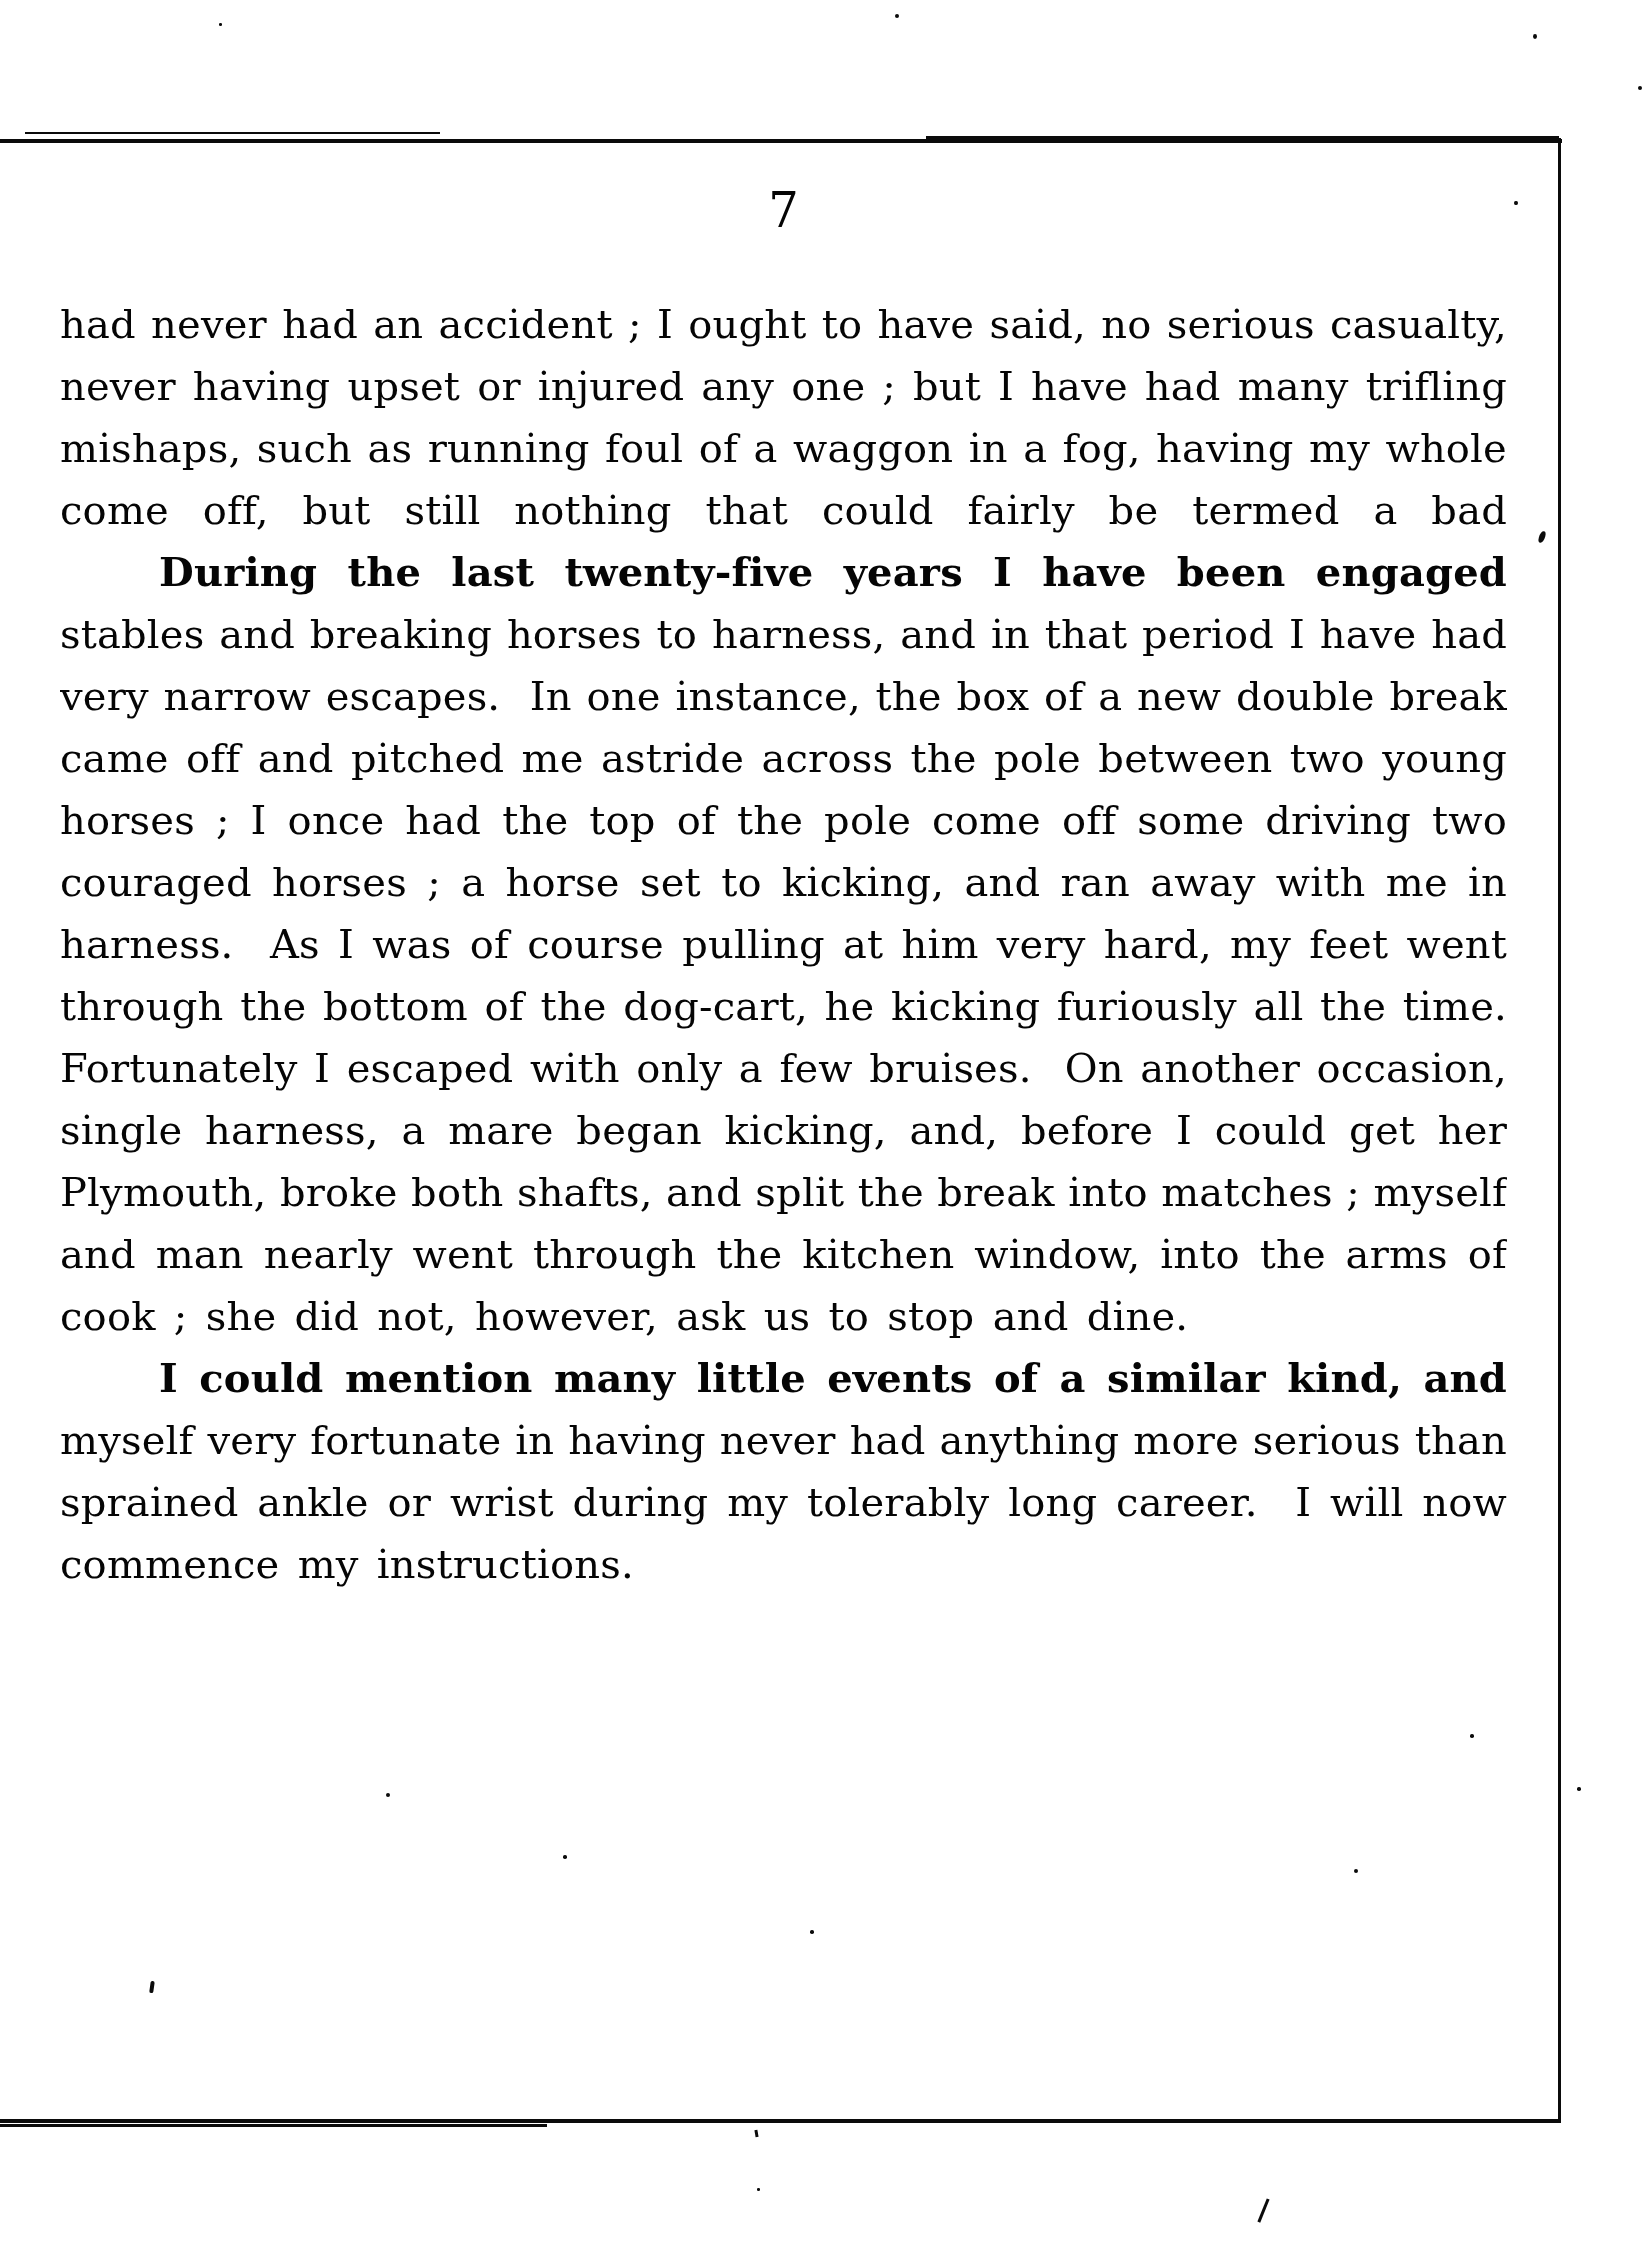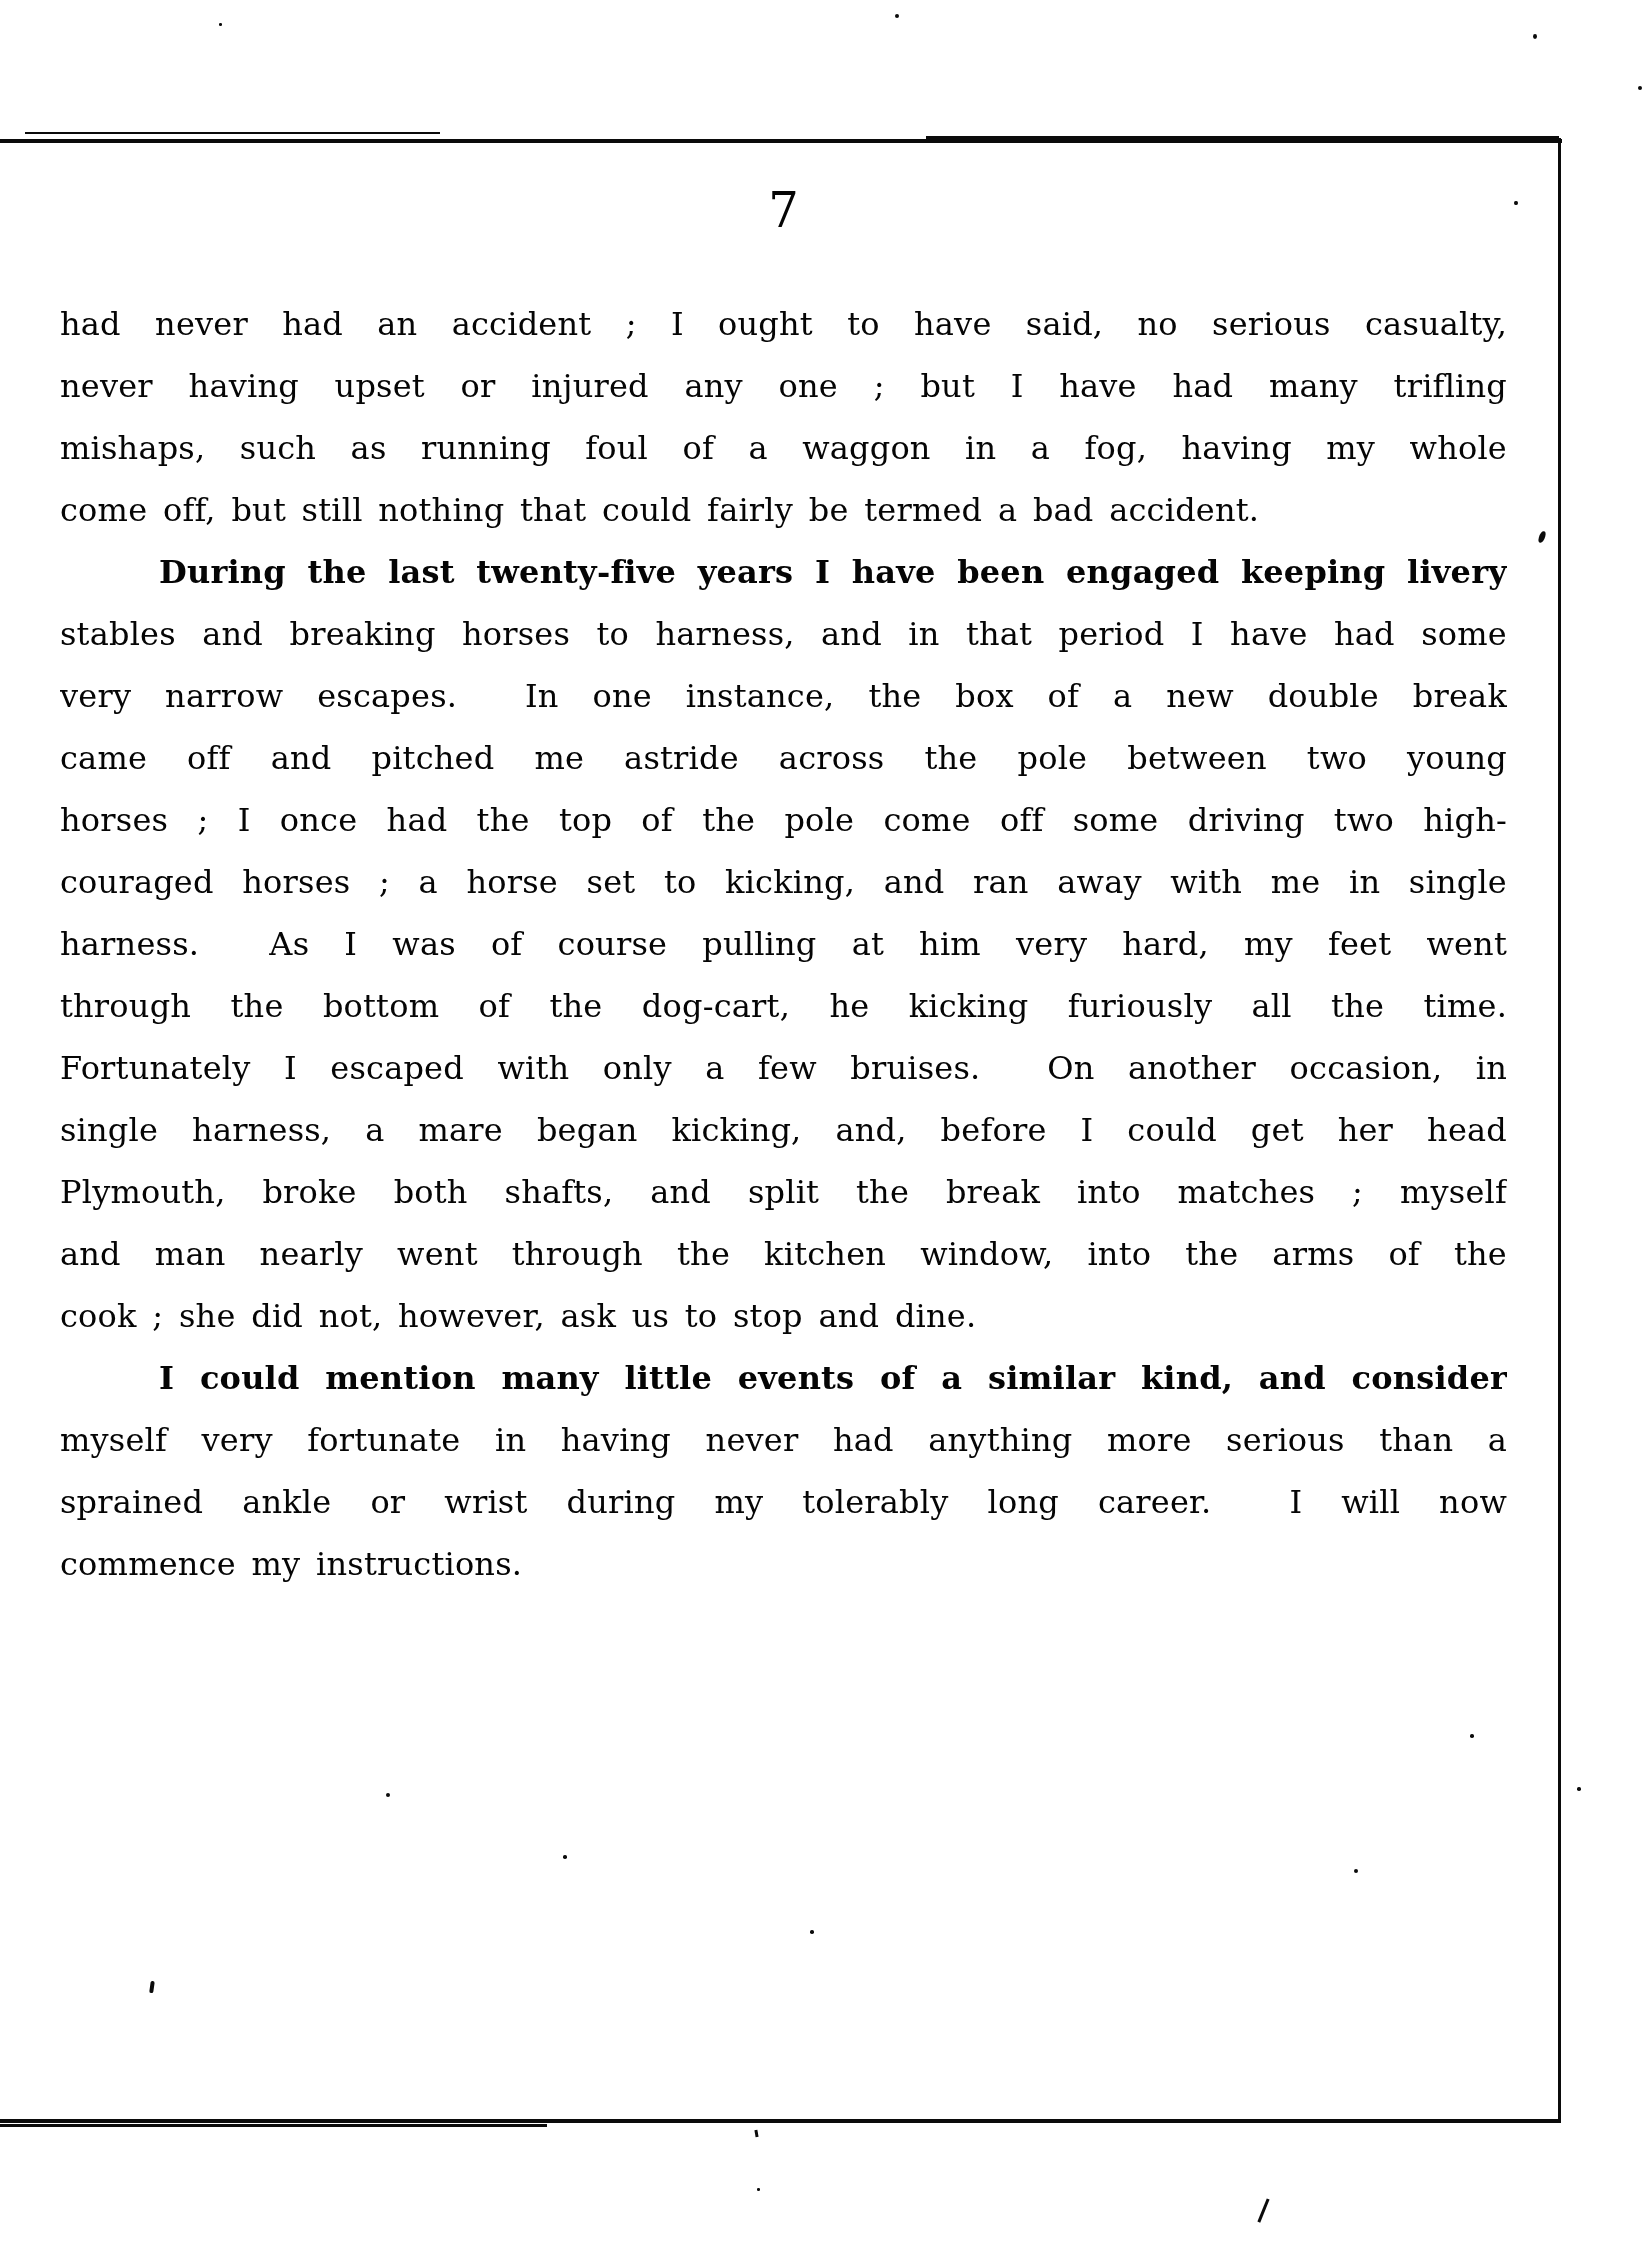--- a/index.html
+++ b/index.html
@@ -35,21 +35,21 @@
     line-height: 53px;
   }
   
   .text-block {
     position: absolute;
     left: 60px; top: 293px; width: 1447px;
   }
   .line {
     height: 62px;
     line-height: 62px;
-    font-size: 32px;
+    font-size: 40px;
     letter-spacing: 0.2px;
     white-space: pre-wrap;
     text-align: justify;
     text-align-last: justify;
     overflow: hidden;
   }
   .line.indent { padding-left: 99px; font-weight: bold; }
   .line.last   { text-align-last: left; word-spacing: 5.3px; }
   
   .speck { position: absolute; background: #0b0b0b; border-radius: 50%; }

